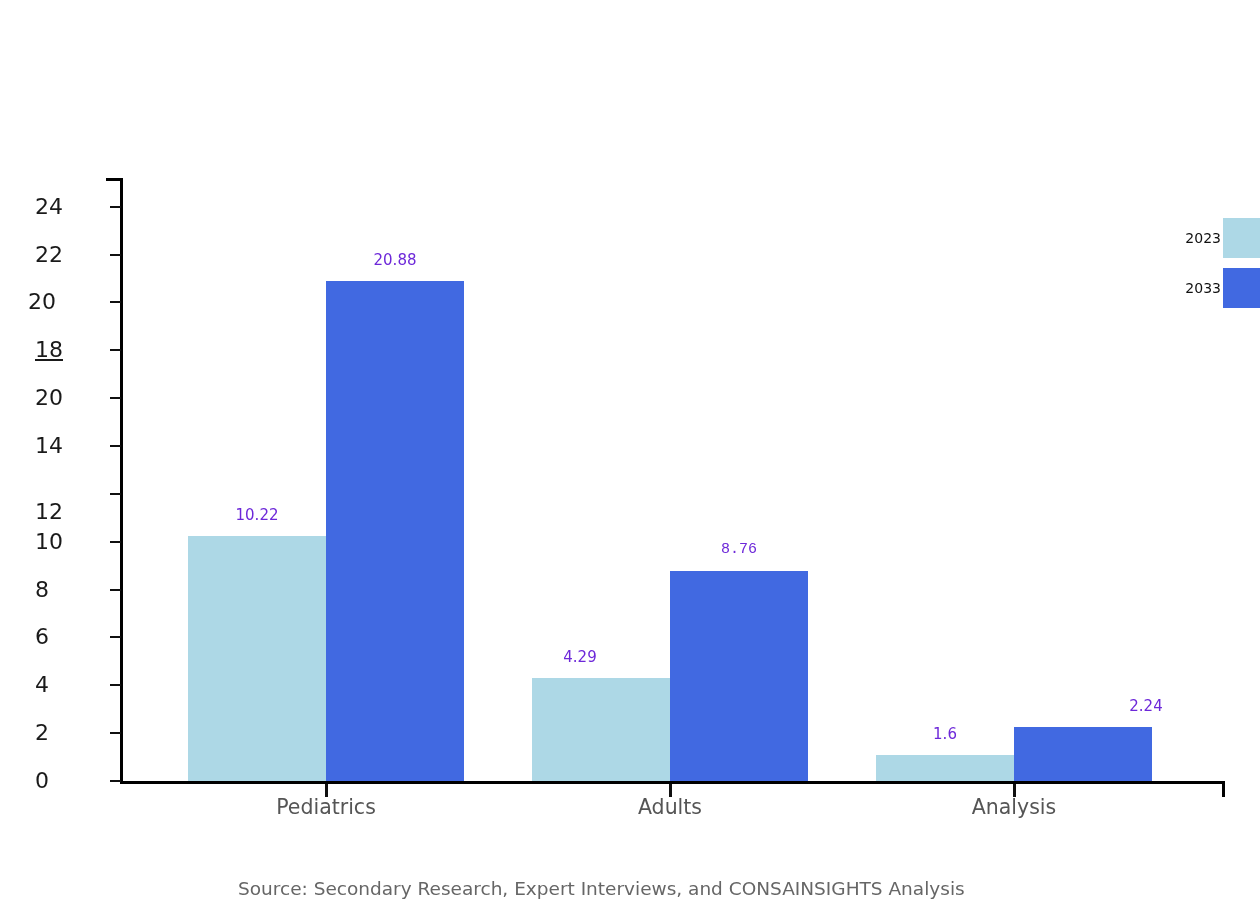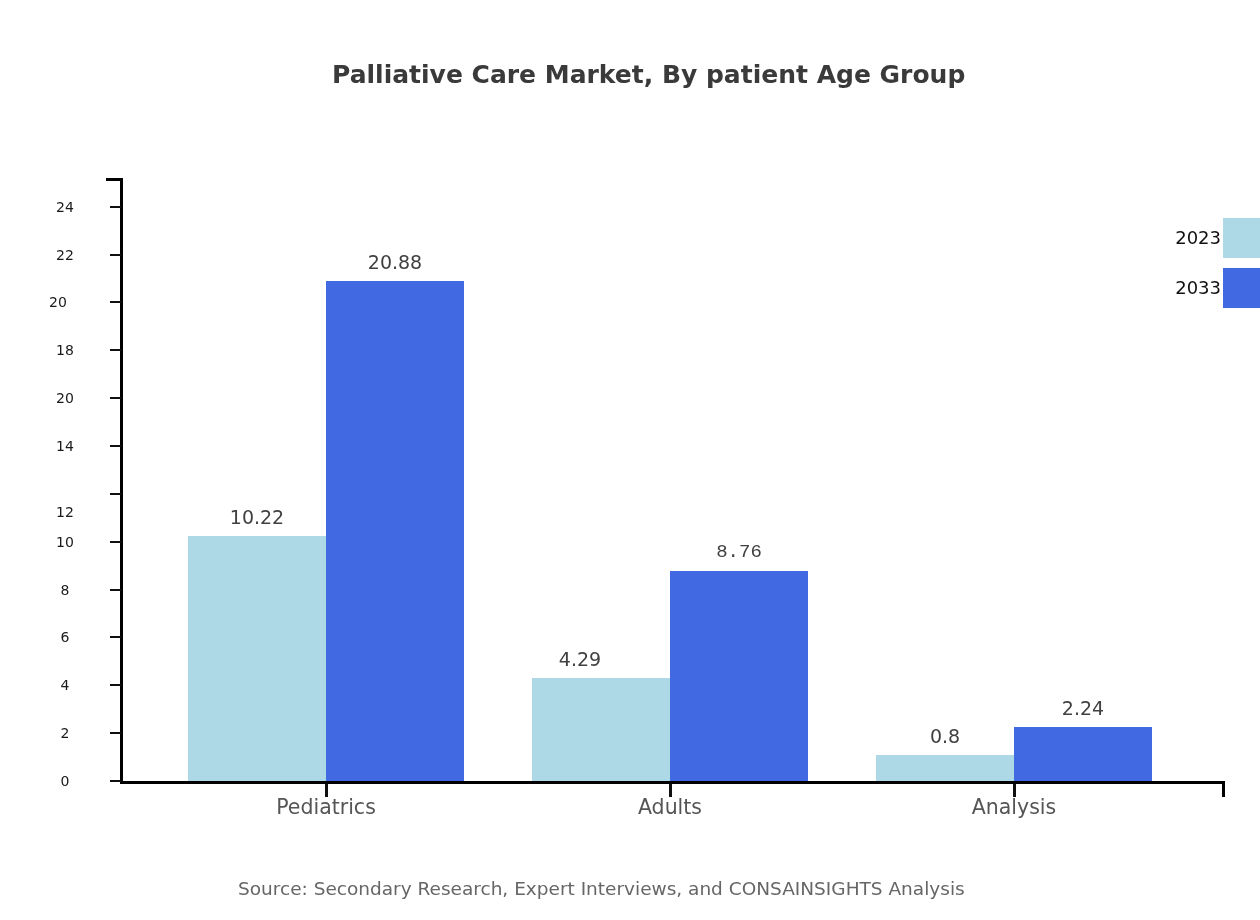--- a/index.html
+++ b/index.html
@@ -64,22 +64,22 @@
   .ytick {
     position: absolute;
     width: 11px;
     height: 2px;
     background: #101010;
     left: 110px;
   }
   .yticklabel {
     position: absolute;
     right: 1px;
-    text-align: center;
-    font-size: 14px;
+    text-align: left;
+    font-size: 22px;
     color: #1a1a1a;
     width: 60px;
     line-height: 18px;
   }
   .ytick-wrap {
     position: absolute;
     left: 0;
     width: 121px;
     height: 0;
   }
@@ -100,37 +100,37 @@
     white-space: nowrap;
     transform: translateX(-50%);
   }
 
   
   .bar {
     position: absolute;
   }
   .bar-label {
     position: absolute;
-    font-size: 19px;
-    color: #404040;
+    font-size: 15px;
+    color: #6d28d9;
     text-align: center;
     white-space: nowrap;
     transform: translateX(-50%);
   }
 
   
   .legend-row {
     position: absolute;
     height: 42px;
   }
   .legend-label {
     position: absolute;
     right: 0;
     top: 0;
-    font-size: 18px;
+    font-size: 14px;
     color: #111111;
     white-space: nowrap;
     line-height: 42px;
   }
   .legend-swatch {
     position: absolute;
     left: 0;
     top: 1px;
     width: 48px;
     height: 40px;
@@ -147,21 +147,20 @@
     color: #666666;
     white-space: nowrap;
   }
   #source-text { position: absolute; left: 238px; top: 878px; }
 </style>
 </head>
 <body>
 
 <div id="root">
 
-  <div id="title-line-1" class="title-line">Palliative Care Market, By patient Age Group</div>
 
   <div class="yspine"></div>
   <div class="yspine-cap"></div>
   <div class="xspine"></div>
   <div class="xspine-cap"></div>
 
   <div id="yaxis-group">
       <div class="ytick" style="top: 780px;"></div>
       <div class="ytick-wrap" style="top: 781px;">
         <div class="yticklabel" style="top: -9px; right: 26px;">0</div>
@@ -193,21 +192,21 @@
       <div class="ytick" style="top: 445px;"></div>
       <div class="ytick-wrap" style="top: 446px;">
         <div class="yticklabel" style="top: -9px; right: 26px;">14</div>
       </div>
       <div class="ytick" style="top: 397.143px;"></div>
       <div class="ytick-wrap" style="top: 398.143px;">
         <div class="yticklabel" style="top: -9px; right: 26px;">20</div>
       </div>
       <div class="ytick" style="top: 349.286px;"></div>
       <div class="ytick-wrap" style="top: 350.286px;">
-        <div class="yticklabel" style="top: -9px; right: 26px;">18</div>
+        <div class="yticklabel" style="top: -9px; right: 26px; text-decoration: underline;">18</div>
       </div>
       <div class="ytick" style="top: 301.429px;"></div>
       <div class="ytick-wrap" style="top: 302.429px;">
         <div class="yticklabel" style="top: -9px; right: 33px;">20</div>
       </div>
       <div class="ytick" style="top: 253.571px;"></div>
       <div class="ytick-wrap" style="top: 254.571px;">
         <div class="yticklabel" style="top: -9px; right: 26px;">22</div>
       </div>
       <div class="ytick" style="top: 205.714px;"></div>
@@ -219,23 +218,23 @@
   <div id="bars-group">
       <div class="bar" style="left: 188px; top: 536.45px; width: 138px; height: 244.55px; background: rgb(173, 216, 230);"></div>
       <div class="bar-label" style="left: 257px; top: 506.45px;">10.22</div>
       <div class="bar" style="left: 326px; top: 281.371px; width: 138px; height: 499.629px; background: rgb(65, 105, 225);"></div>
       <div class="bar-label" style="left: 395px; top: 251.371px;">20.88</div>
       <div class="bar" style="left: 532px; top: 678.346px; width: 138px; height: 102.654px; background: rgb(173, 216, 230);"></div>
       <div class="bar-label" style="left: 580px; top: 648.346px;">4.29</div>
       <div class="bar" style="left: 670px; top: 571.386px; width: 138px; height: 209.614px; background: rgb(65, 105, 225);"></div>
       <div class="bar-label" style="left: 739px; top: 541.386px; font-family: Liberation Mono, monospace;">8.76</div>
       <div class="bar" style="left: 876px; top: 754.679px; width: 138px; height: 26.3214px; background: rgb(173, 216, 230);"></div>
-      <div class="bar-label" style="left: 945px; top: 724.679px;">0.8</div>
+      <div class="bar-label" style="left: 945px; top: 724.679px;">1.6</div>
       <div class="bar" style="left: 1014px; top: 727.4px; width: 138px; height: 53.6px; background: rgb(65, 105, 225);"></div>
-      <div class="bar-label" style="left: 1083px; top: 697.4px;">2.24</div>
+      <div class="bar-label" style="left: 1146px; top: 697.4px;">2.24</div>
     </div>
 
   <div id="xaxis-group">
       <div class="xtick" style="left: 325px;"></div>
       <div class="xticklabel" style="left: 326px; text-align: right;">Pediatrics</div>
       <div class="xtick" style="left: 669px;"></div>
       <div class="xticklabel" style="left: 670px;">Adults</div>
       <div class="xtick" style="left: 1013px;"></div>
       <div class="xticklabel" style="left: 1014px;">Analysis</div>
     </div>

